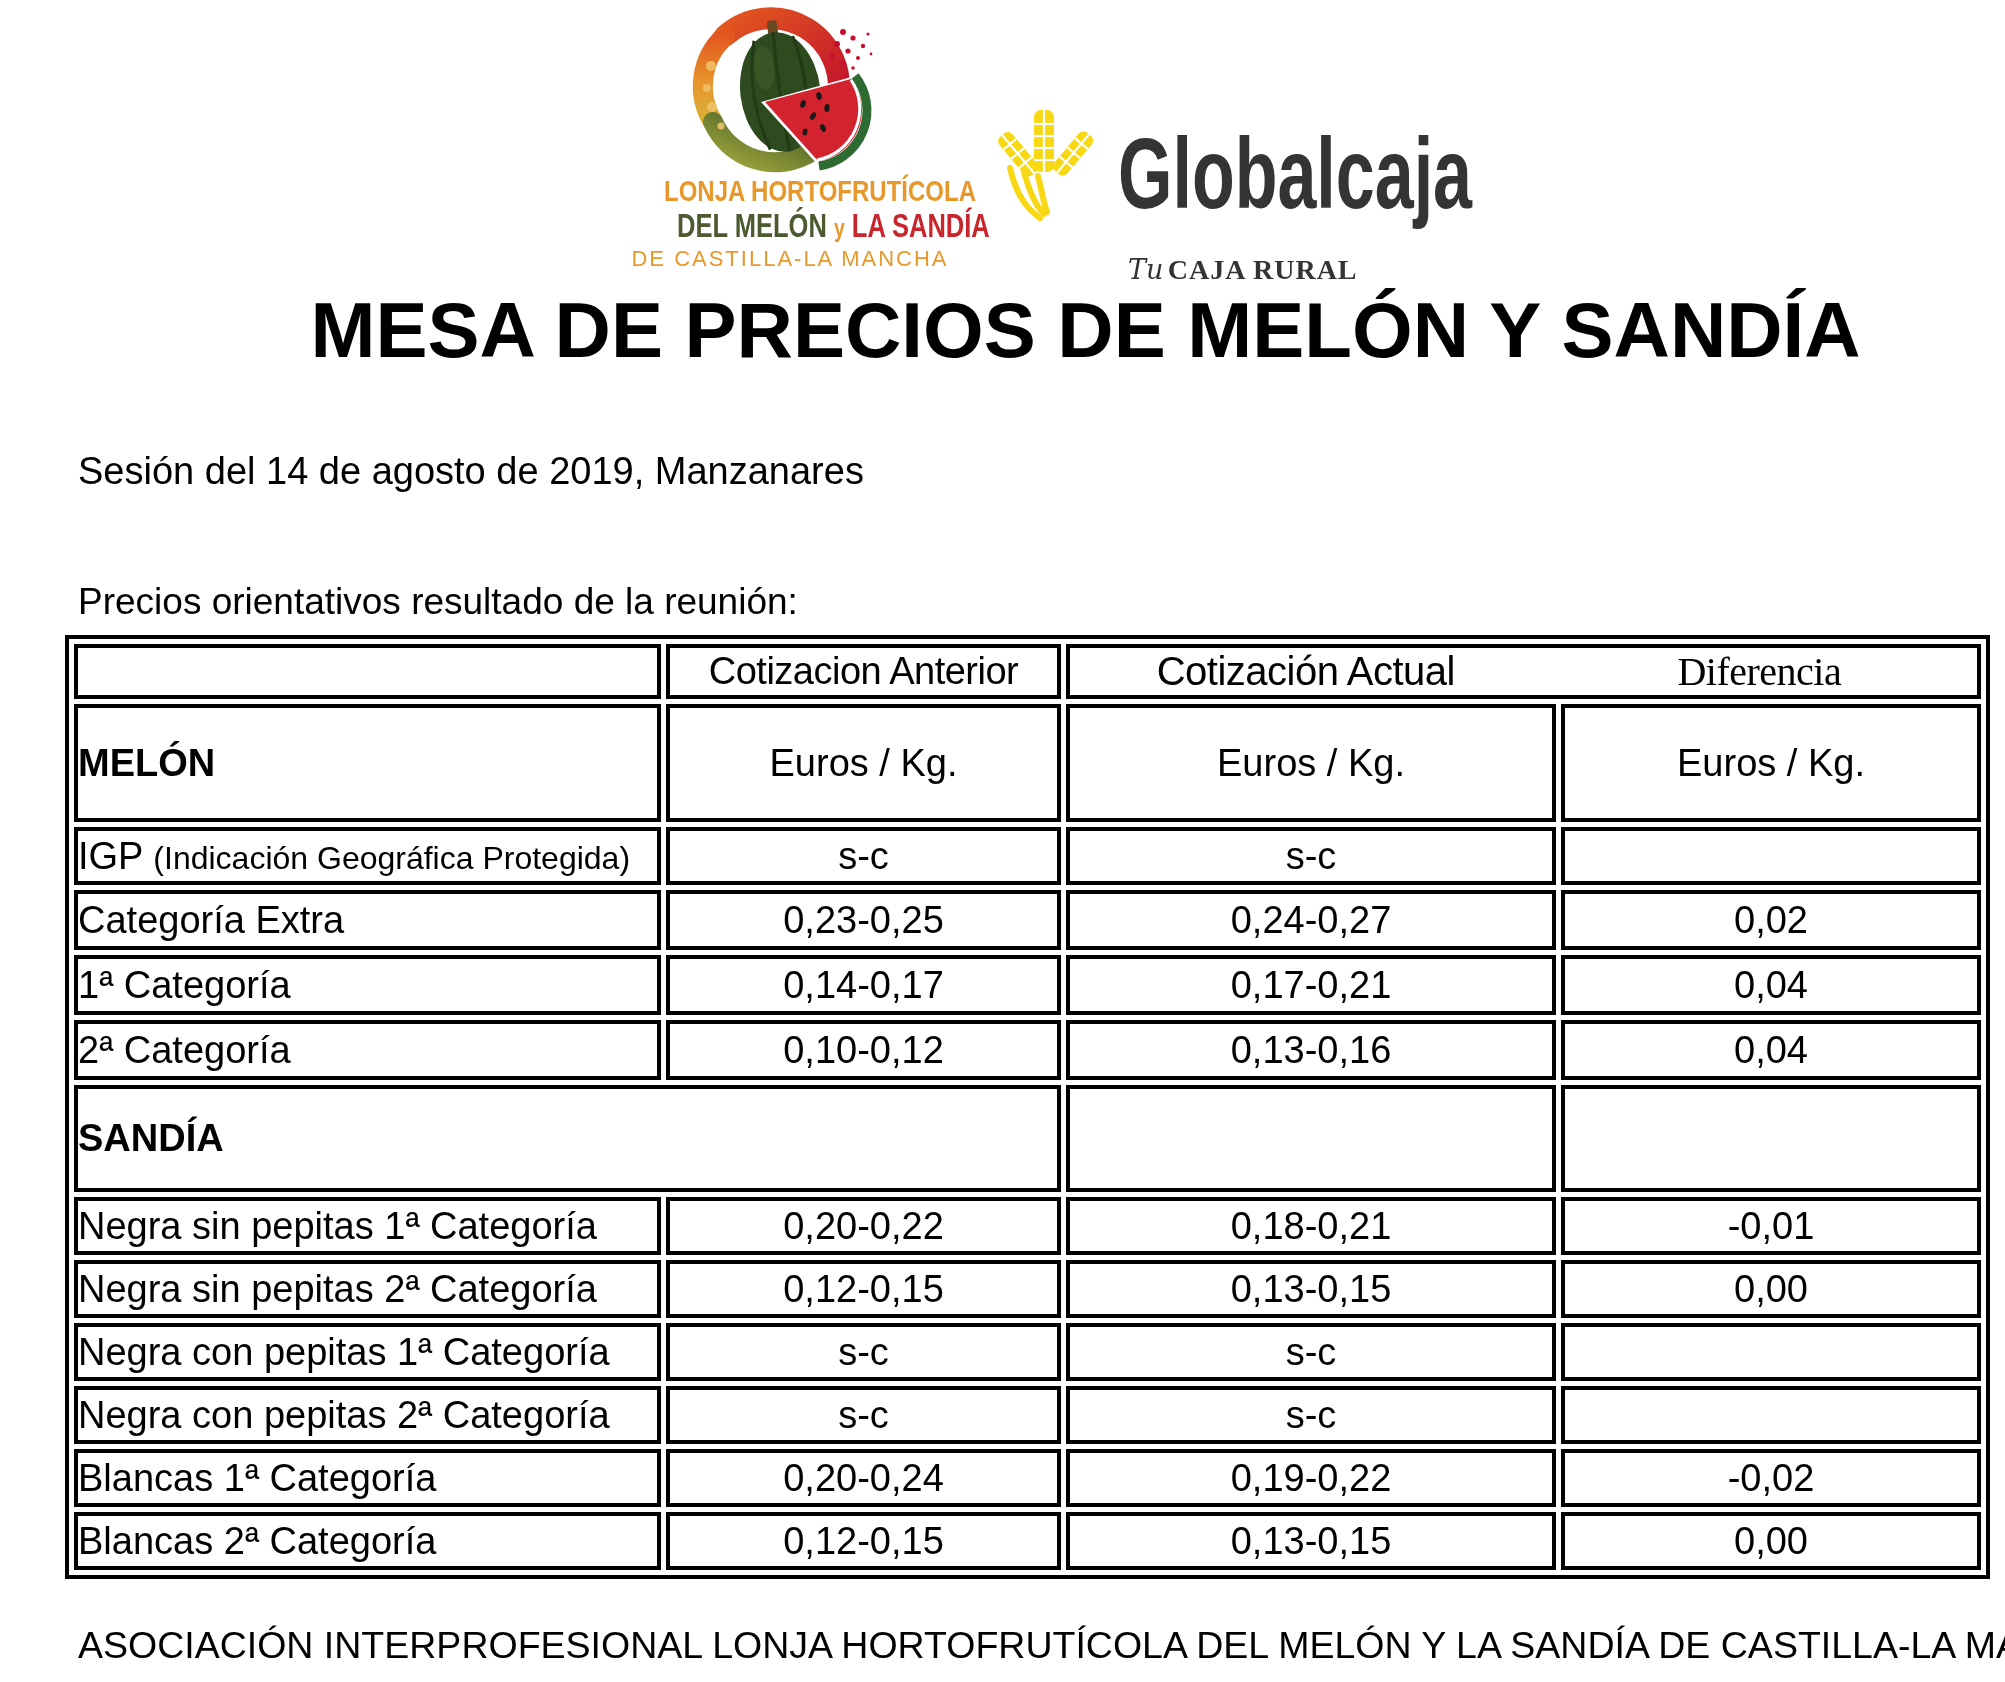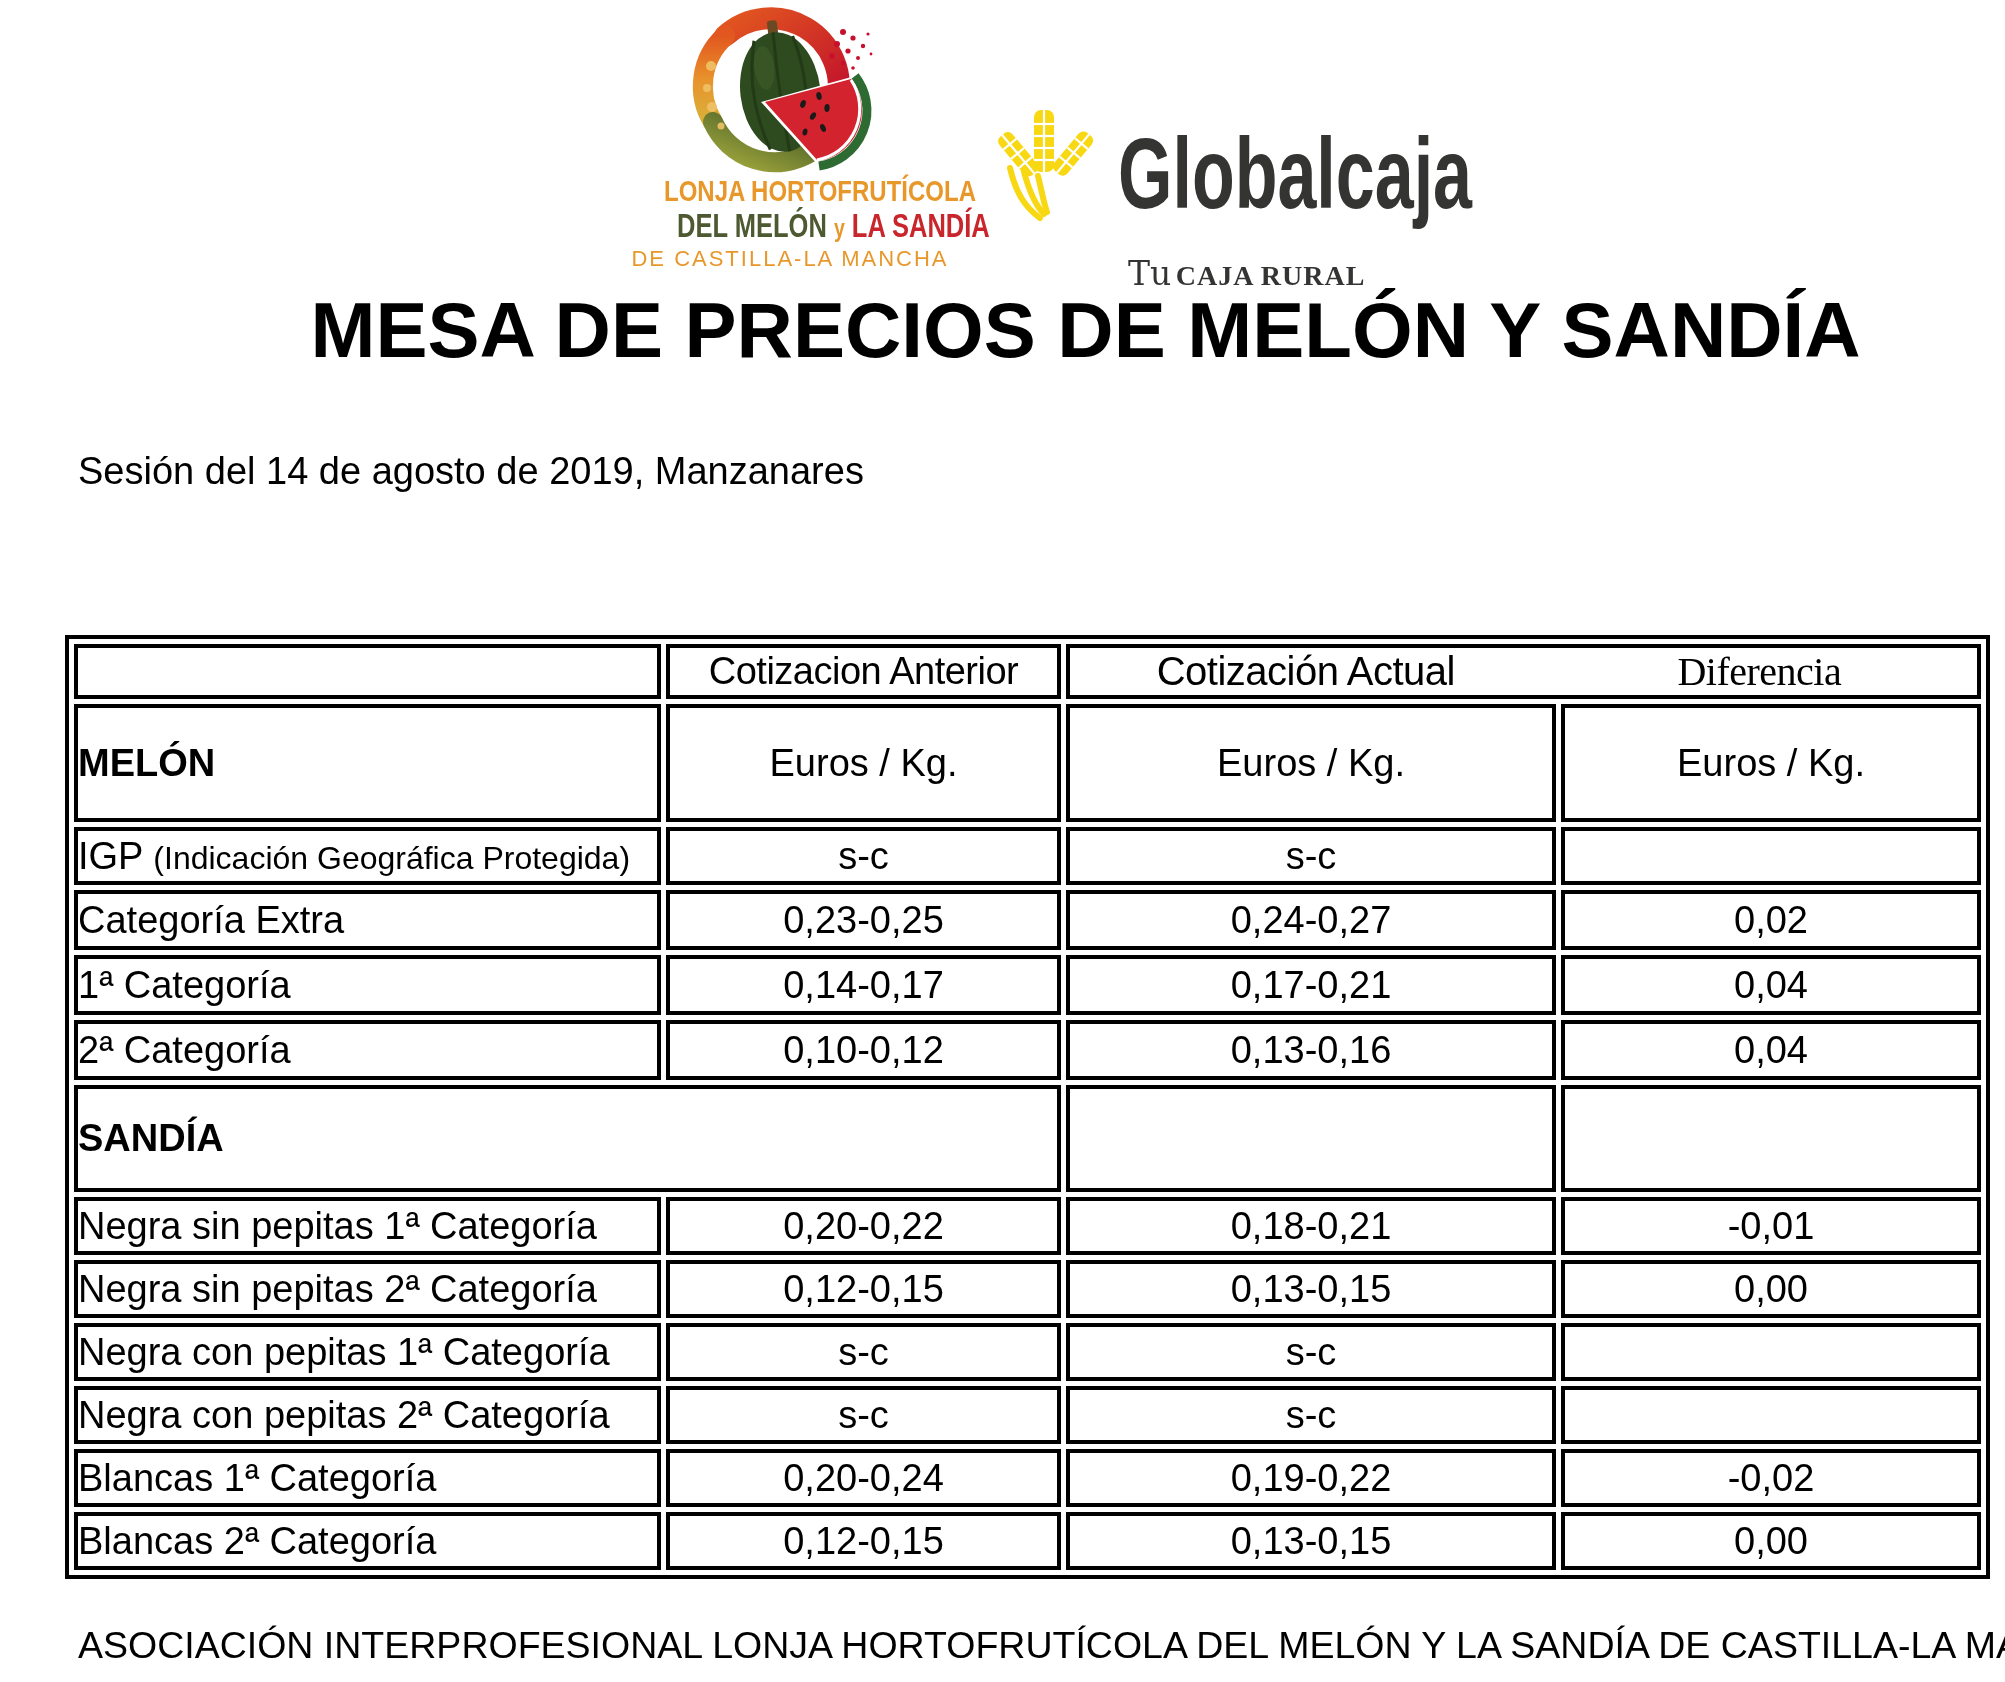--- a/index.html
+++ b/index.html
@@ -16,21 +16,21 @@
   .lonja-l2 .melon{color:var(--logo_green);}
   .lonja-l2 .y{color:var(--logo_orange);font-size:26px;}
   .lonja-l2 .sandia{color:var(--logo_red);}
   .lonja-l3{display:block;font-size:22px;color:var(--logo_orange);letter-spacing:2px;
             margin-top:4px;white-space:nowrap;line-height:1.0;}
 
   .wheat{position:absolute;left:980px;top:106px;}
   .gc-word{position:absolute;left:1118px;top:118px;font-weight:bold;font-size:100px;line-height:1.1;
            color:var(--globalcaja_text);transform:scaleX(.70);transform-origin:left center;white-space:nowrap;}
   .gc-tag{position:absolute;left:1128px;top:254px;color:var(--globalcaja_text);white-space:nowrap;}
-  .gc-tag .tu{font-family:"DejaVu Serif","Liberation Serif",serif;font-size:33px;}
+  .gc-tag .tu{font-family:"DejaVu Serif","Liberation Serif",serif;font-style:italic;font-size:27px;}
   .gc-tag .cr{font-family:"Liberation Serif","DejaVu Serif",serif;font-weight:bold;font-size:28px;letter-spacing:1px;}
 
   
   .doc-title{position:absolute;left:83px;top:288px;width:2005px;text-align:center;
              font-weight:bold;font-size:78px;white-space:nowrap;line-height:1.1;}
   .session-line{position:absolute;left:78px;top:450px;font-size:38px;}
   .intro-line{position:absolute;left:78px;top:581px;font-size:37px;}
 
   
   .tbl{position:absolute;left:65px;top:635px;border-collapse:separate;border-spacing:5px;
@@ -178,20 +178,21 @@
       <path d="M 30 62 C 36 88 46 102 60 112"></path>
       <path d="M 44 66 C 50 88 56 100 64 108"></path>
       <path d="M 58 70 C 62 86 64 98 67 106"></path>
     </g>
   </svg>
   <div class="gc-word">Globalcaja</div>
   <div class="gc-tag"><span class="tu">Tu</span>&nbsp;<span class="cr">CAJA RURAL</span></div>
 
   <div class="doc-title">MESA DE PRECIOS DE MELÓN Y SANDÍA</div>
   <div class="session-line">Sesión del 14 de agosto de 2019, Manzanares</div>
+  <div class="intro-line">Precios orientativos resultado de la reunión:</div>
 
   <table class="tbl">
     <colgroup>
         <col class="w1">
         <col class="w2">
         <col class="w3">
         <col class="w4">
       </colgroup>
 
     <tbody>

